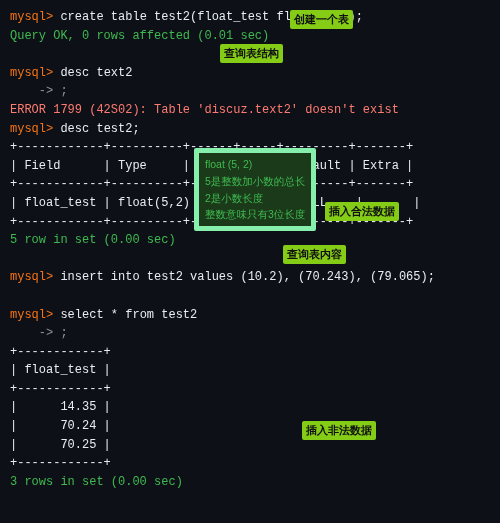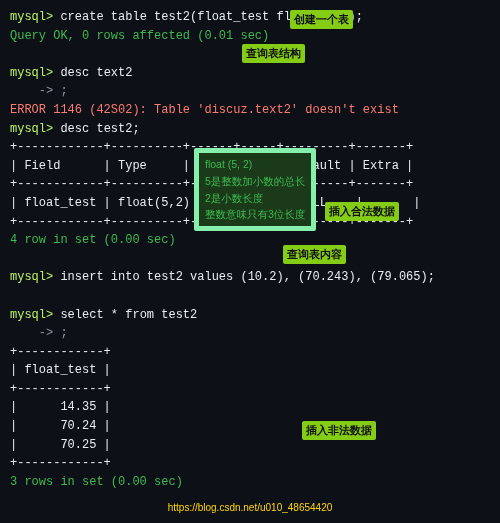--- a/index.html
+++ b/index.html
@@ -19,21 +19,21 @@
       font-size: 12px;
       line-height: 1.55;
       padding: 8px 10px;
       overflow: hidden;
       position: relative;
     }
     .line { white-space: pre; display: block; }
     .text-white { color: #e6edf3; }
     .text-green { color: #3fb950; text-align: center; }
     .text-red { color: #ff7b72; }
-    .text-cyan { color: #bef264; }
+    .text-cyan { color: #f97316; }
     .text-gray { color: #8b949e; }
 
     
     .annotation {
       position: absolute;
       background: #84cc16;
       color: #111;
       font-size: 11px;
       font-family: 'Microsoft YaHei', SimSun, sans-serif;
       padding: 1px 4px;
@@ -74,60 +74,57 @@
 <div class="terminal">
 
   <span class="line"><span class="text-cyan">mysql&gt;</span><span class="text-white"> create table test2(float_test float(5,2));</span></span>
 
   <span class="line"><span class="text-green">Query OK, 0 rows affected (0.01 sec)</span></span>
   <span class="line"> </span>
 
   <span class="line"><span class="text-cyan">mysql&gt;</span><span class="text-white"> desc text2</span></span>
   <span class="line"><span class="text-gray">    -&gt; ;</span></span>
 
-  <span class="line"><span class="text-red">ERROR 1146 (42S02): Table 'discuz.text2' doesn't exist</span></span>
+  <span class="line"><span class="text-red">ERROR 1799 (42S02): Table 'discuz.text2' doesn't exist</span></span>
 
   <span class="line"><span class="text-cyan">mysql&gt;</span><span class="text-white"> desc test2;</span></span>
 
   <span class="line"><span class="text-white">+------------+----------+------+-----+---------+-------+</span></span>
   <span class="line"><span class="text-white">| Field      | Type     | Null | Key | Default | Extra |</span></span>
   <span class="line"><span class="text-white">+------------+----------+------+-----+---------+-------+</span></span>
   <span class="line"><span class="text-white">| float_test | float(5,2) | YES |     | NULL    |       |</span></span>
   <span class="line"><span class="text-white">+------------+----------+------+-----+---------+-------+</span></span>
-  <span class="line"><span class="text-green">4 row in set (0.00 sec)</span></span>
+  <span class="line"><span class="text-green">5 row in set (0.00 sec)</span></span>
   <span class="line"> </span>
 
   <span class="line"><span class="text-cyan">mysql&gt;</span><span class="text-white"> insert into test2 values (10.2), (70.243), (79.065);</span></span>
   <span class="line"> </span>
 
   <span class="line"><span class="text-cyan">mysql&gt;</span><span class="text-white"> select * from test2</span></span>
   <span class="line"><span class="text-gray">    -&gt; ;</span></span>
 
   <span class="line"><span class="text-white">+------------+</span></span>
   <span class="line"><span class="text-white">| float_test |</span></span>
   <span class="line"><span class="text-white">+------------+</span></span>
   <span class="line"><span class="text-white">|      14.35 |</span></span>
   <span class="line"><span class="text-white">|      70.24 |</span></span>
   <span class="line"><span class="text-white">|      70.25 |</span></span>
   <span class="line"><span class="text-white">+------------+</span></span>
   <span class="line"><span class="text-green">3 rows in set (0.00 sec)</span></span>
 
   <div class="annotation" style="top: 10px; left: 290px;">创建一个表</div>
 
-  <div class="annotation" style="top: 44px; left: 242px;">查询表结构</div>
+  <div class="annotation" style="top: 44px; left: 220px;">查询表结构</div>
 
   <div class="float-box" style="top: 148px; left: 194px;">
     float (5, 2)<br>
     5是整数加小数的总长<br>
     2是小数长度<br>
     整数意味只有3位长度
   </div>
 
   <div class="annotation" style="top: 202px; left: 325px;">插入合法数据</div>
 
   <div class="annotation" style="top: 245px; left: 283px;">查询表内容</div>
 
   <div class="annotation" style="top: 385px; left: 302px; margin-top: 36px;">插入非法数据</div>
 
-  <div class="watermark">
-    https://blog.csdn.net/u010_48654420
-  </div>
 </div>
 
 </body></html>

